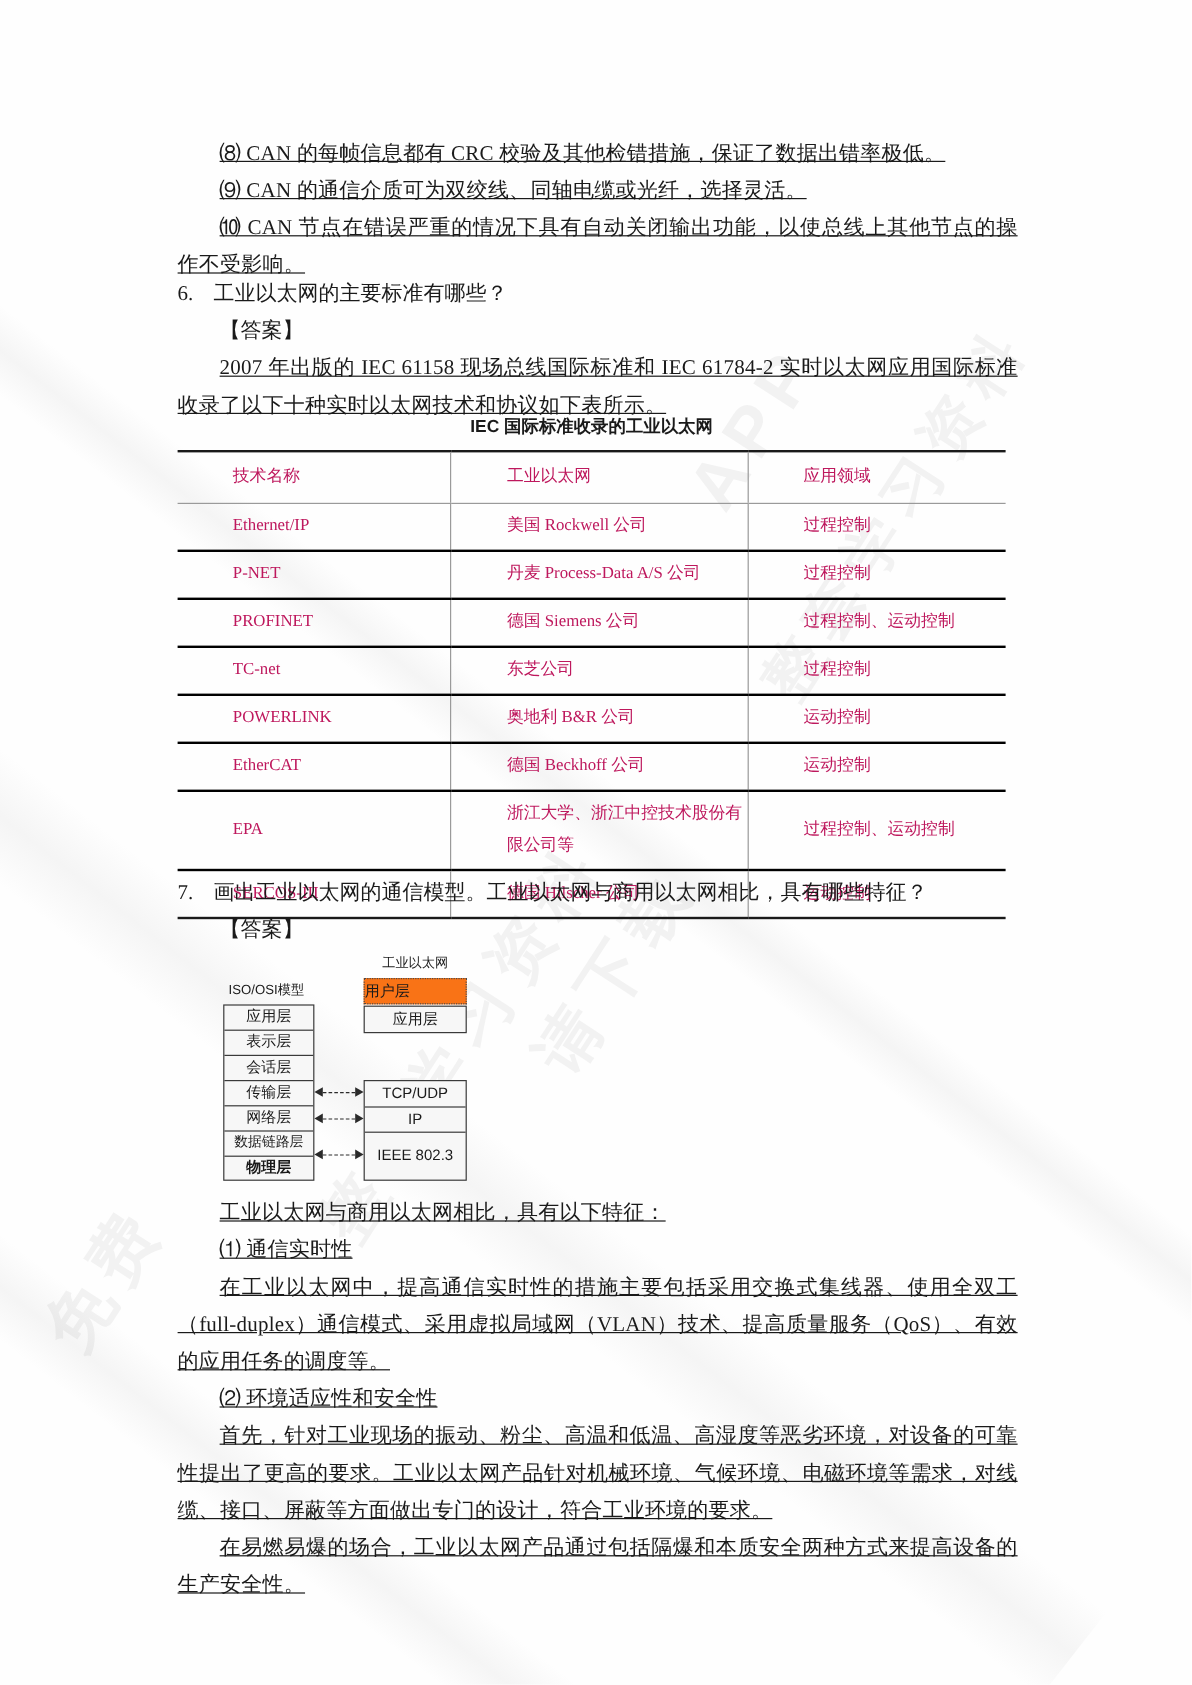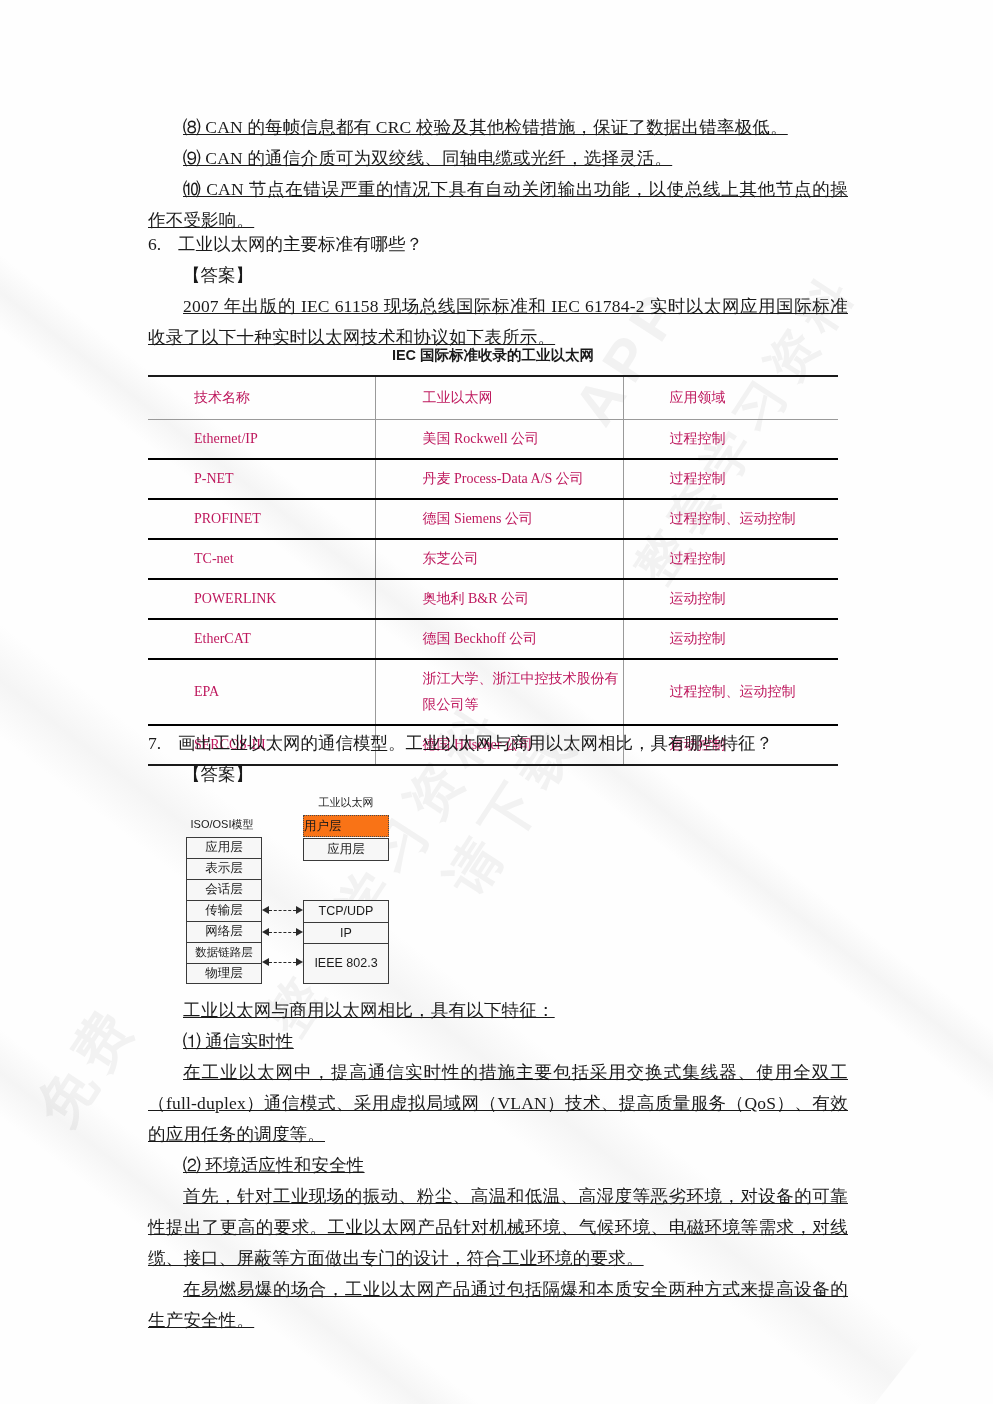--- a/index.html
+++ b/index.html
@@ -288,21 +288,21 @@
       <div class="dg-title" style="left:26px; top:22px; width:96px;">ISO/OSI模型</div>
       <div class="dg-title" style="left:155px; top:0px; width:86px;">工业以太网</div>
 
       <div class="stack" style="left:38px; top:42px; width:76px; height:147px;">
         <div class="row" style="height:21px; line-height:19px;">应用层</div>
         <div class="row" style="height:21px; line-height:19px;">表示层</div>
         <div class="row" style="height:21px; line-height:19px;">会话层</div>
         <div class="row" style="height:21px; line-height:19px;">传输层</div>
         <div class="row" style="height:21px; line-height:19px;">网络层</div>
         <div class="row" style="height:21px; line-height:19px; font-size:11.5px;">数据链路层</div>
-        <div class="row" style="height:21px; line-height:19px;">物理层</div>
+        <div class="row" style="height:21px; line-height:19px;font-weight:bold;">物理层</div>
       </div>
 
       <div class="dashbox" style="left:155px; top:20px; width:86px; height:22px; line-height:20px;">用户层</div>
       <div class="stack" style="left:155px; top:43px; width:86px; height:23px;">
         <div class="row" style="height:21px; line-height:20px;">应用层</div>
       </div>
 
       <div class="stack" style="left:155px; top:105px; width:86px; height:84px;">
         <div class="row" style="height:22px; line-height:21px;">TCP/UDP</div>
         <div class="row" style="height:21px; line-height:20px;">IP</div>

